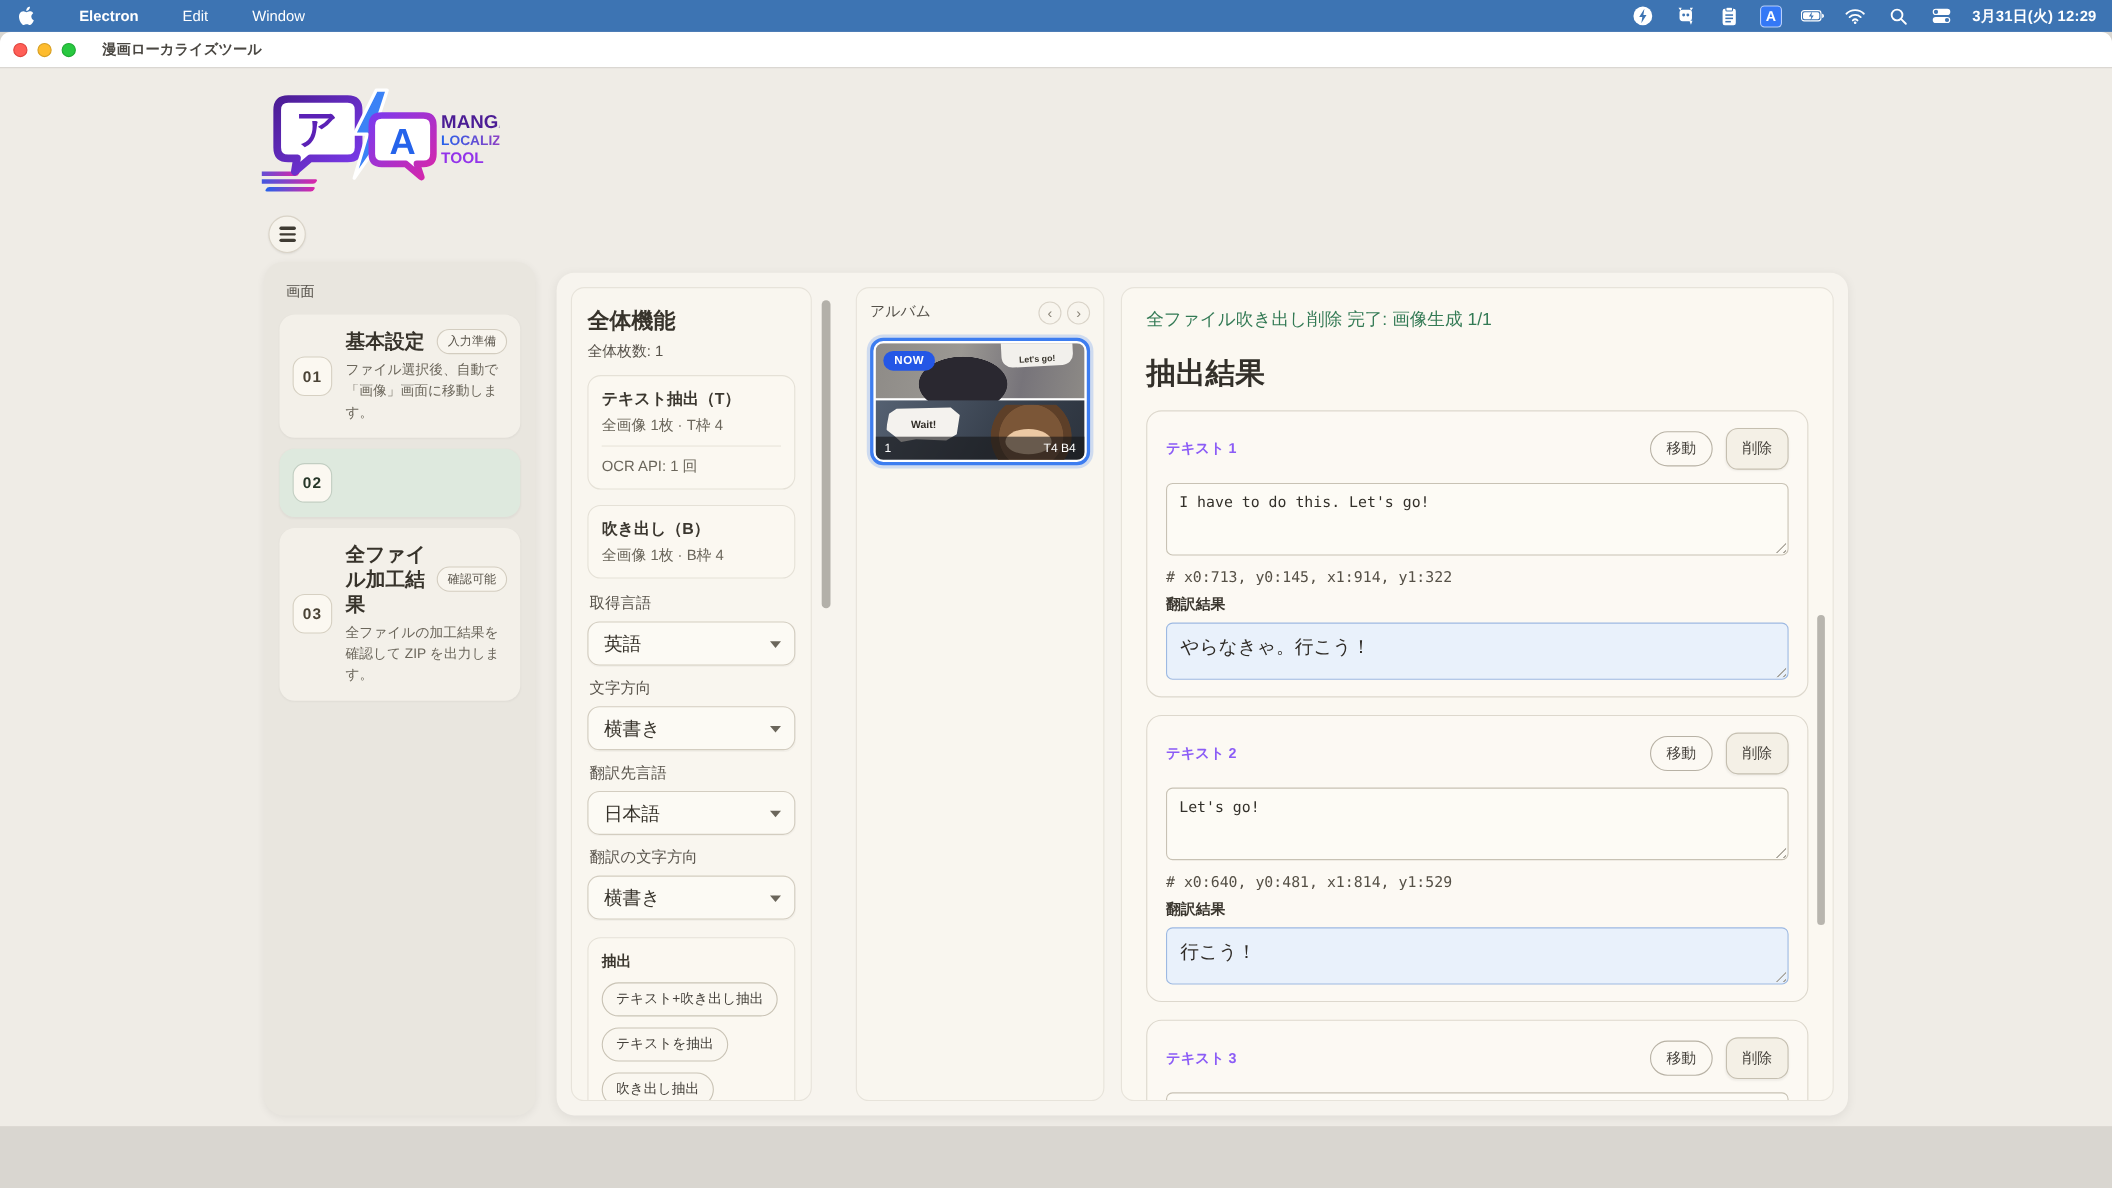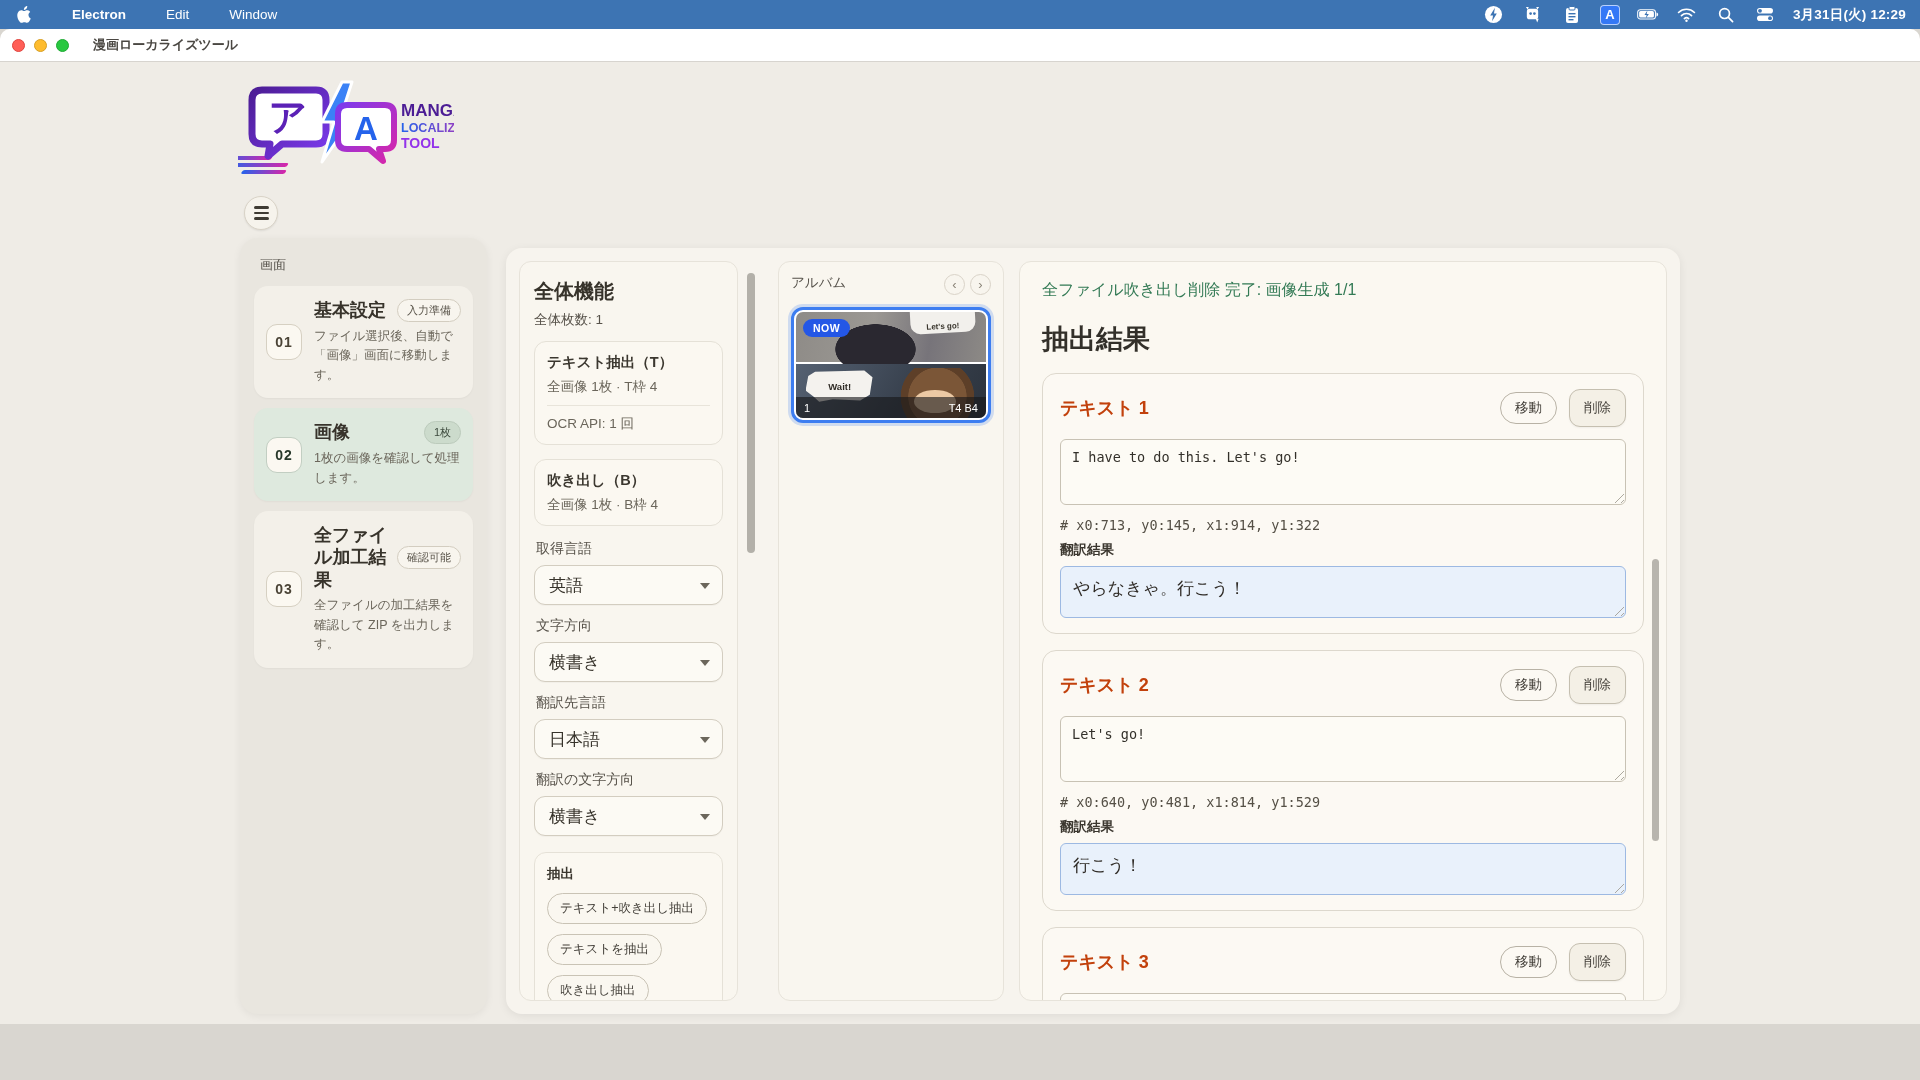--- a/index.html
+++ b/index.html
@@ -117,21 +117,21 @@
     display:flex; align-items:center; padding:0 8px; color:#fff; font-size:11px; z-index:2; }
   .thumb-counts { margin-left:auto; }
 
   
   .results { position:absolute; left:513px; top:13px; width:648px; height:740px; background:#fbf8f1;
     border:1px solid #e7e3da; border-radius:12px; padding:18px 22px; overflow:hidden; }
   .res-status { font-size:16px; color:#337a55; }
   .res-heading { font-size:27px; font-weight:bold; color:#33302a; margin:20px 0 6px; }
   .res-card { background:#fcf9f3; border:1px solid #ddd8cd; border-radius:14px; padding:15px 17px; margin-top:16px; }
   .res-card-head { display:flex; align-items:center; margin-bottom:12px; }
-  .res-card-title { font-size:18px; font-weight:bold; color:#c2410c; }
+  .res-card-title { font-size:13px; font-weight:bold; color:#8b5cf6; }
   .res-actions { margin-left:auto; display:flex; gap:12px; align-items:center; }
   .move-btn { border:1px solid #b8b2a5; background:transparent; border-radius:999px; font-size:13.5px; color:#44403a;
     padding:6px 14px; cursor:pointer; font-family:inherit; }
   .delete-btn { border:1px solid #c5bfb0; background:#f4f0e6; border-radius:11px; font-size:13.5px; color:#44403a;
     padding:9px 14px; cursor:pointer; font-family:inherit; box-shadow:0 1px 2px rgba(0,0,0,.05); }
   .res-textarea-wrap { position:relative; }
   .res-textarea { width:100%; height:66px; background:#fdfbf5; border:1px solid #c8c2b4; border-radius:6px;
     font-family:"DejaVu Sans Mono", monospace; font-size:13.5px; color:#33302a; padding:9px 11px; resize:none; display:block; }
   .res-coords { font-family:"DejaVu Sans Mono", monospace; font-size:13.5px; color:#555046; margin:12px 0 8px; }
   .res-translabel { font-size:13.5px; font-weight:bold; color:#3b372f; margin-bottom:7px; }
@@ -289,27 +289,20 @@
         <div class="step-title-row">
           <span class="step-title">基本設定</span>
           <span class="step-badge">入力準備</span>
         </div>
         <div class="step-desc">ファイル選択後、自動で「画像」画面に移動します。</div>
       </div>
     </div>
 
     <div class="step-card active">
       <div class="step-num">02</div>
-      <div class="step-body">
-        <div class="step-title-row">
-          <span class="step-title">画像</span>
-          <span class="step-badge">1枚</span>
-        </div>
-        <div class="step-desc">1枚の画像を確認して処理します。</div>
-      </div>
     </div>
 
     <div class="step-card">
       <div class="step-num">03</div>
       <div class="step-body">
         <div class="step-title-row">
           <span class="step-title" style="max-width:96px;">全ファイル加工結果</span>
           <span class="step-badge" style="align-self:center;">確認可能</span>
         </div>
         <div class="step-desc">全ファイルの加工結果を確認して ZIP を出力します。</div>

